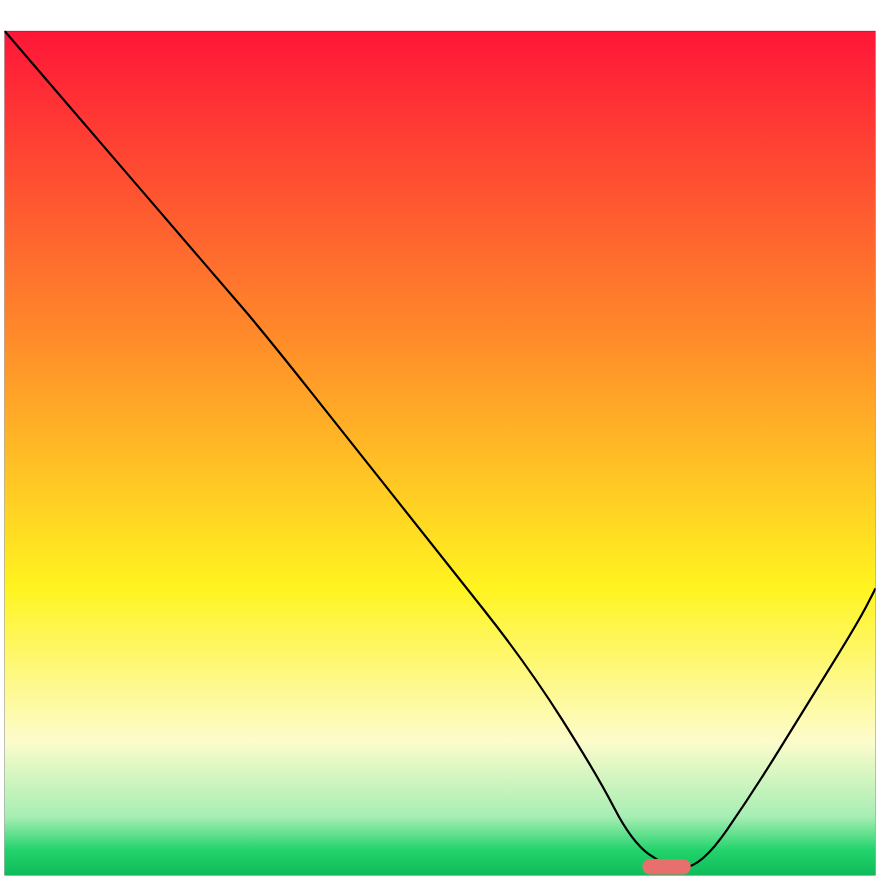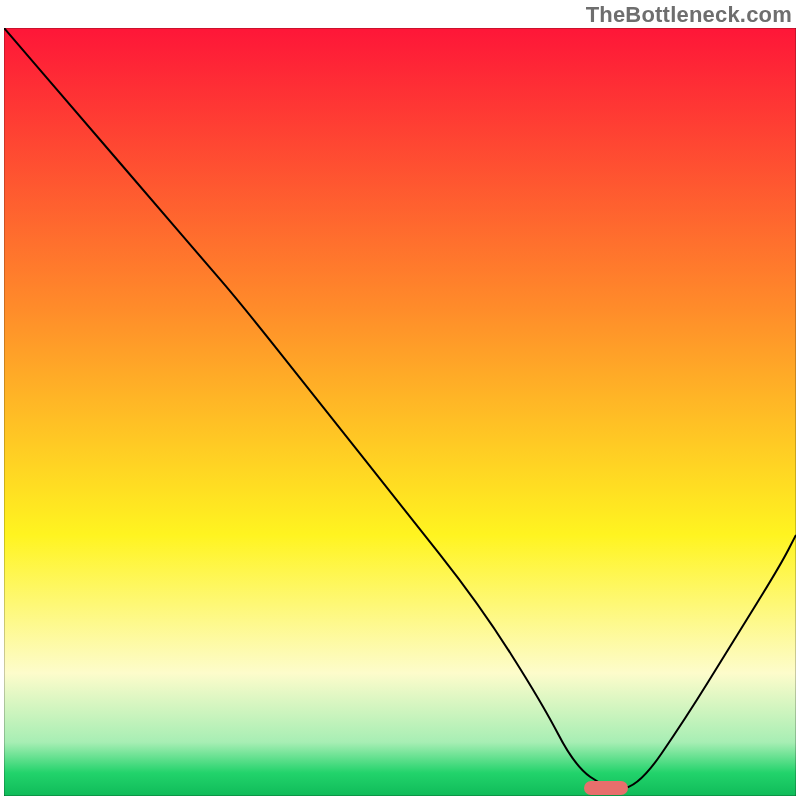--- a/index.html
+++ b/index.html
@@ -49,21 +49,20 @@
     border-radius: 7px;
     background: #e76f6c;
     transform: translate(-50%, -50%);
     z-index: 3;
   }
 </style>
 </head>
 <body>
 
 <div class="chart-wrap">
-  <div class="watermark" style="color: rgb(110, 110, 110);">TheBottleneck.com</div>
 
   <div class="plot-area">
     <svg class="bg" viewBox="0 0 100 100" preserveAspectRatio="none">
       <defs>
         <linearGradient id="bgGrad" x1="0" y1="0" x2="0" y2="1">
             <stop offset="0%" stop-color="#fe1638"></stop>
             <stop offset="36%" stop-color="#ff8a2a"></stop>
             <stop offset="66%" stop-color="#fff420"></stop>
             <stop offset="84%" stop-color="#fdfccb"></stop>
             <stop offset="93%" stop-color="#a7eeb4"></stop>

